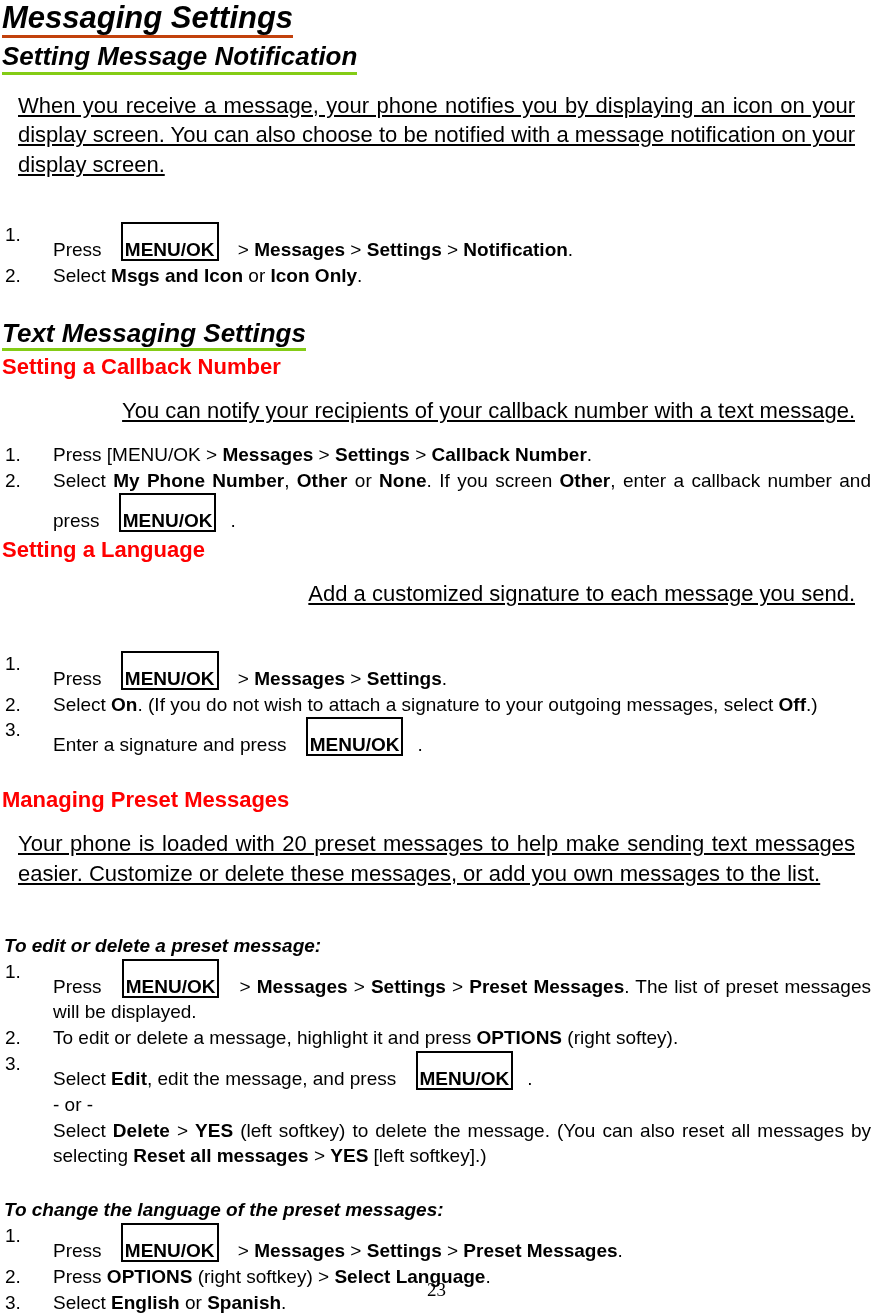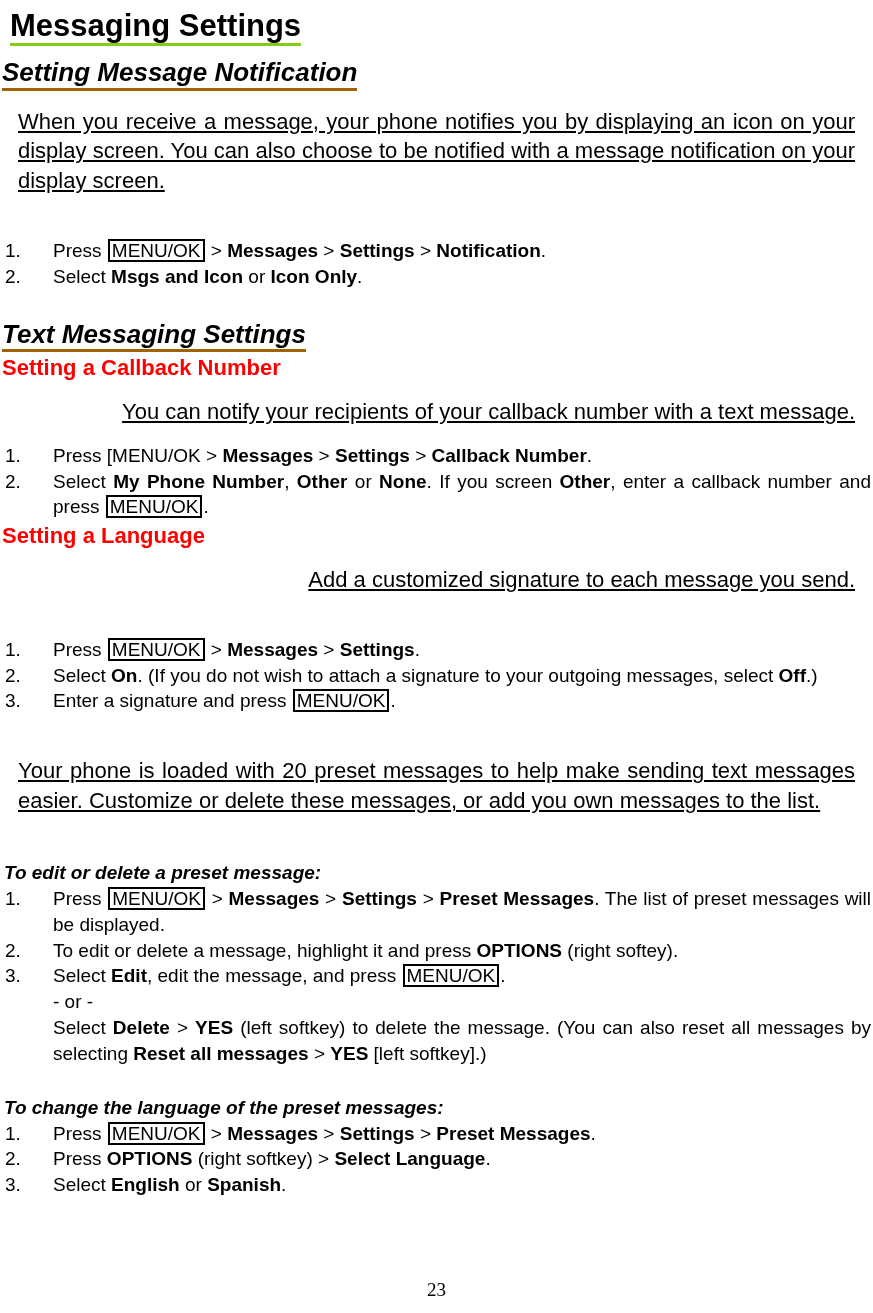--- a/index.html
+++ b/index.html
@@ -20,37 +20,38 @@
     width: 873px;
     height: 1313px;
     box-sizing: border-box;
     padding: 0 2px 0 2px;
   }
 
   
   .title-h1 {
     font-size: 31px;
     font-weight: bold;
+    font-style: italic;
     line-height: 1.04;
-    margin: 8px;
+    margin: 0;
+    padding: 0 0 1px 0;
+    border-bottom: 3px solid #c2410c;
+    display: inline-block;
+    white-space: nowrap;
+  }
+  .title-h1-wrap { padding-top: 2px; }
+
+  .title-h2 {
+    font-size: 26px;
+    font-weight: bold;
+    font-style: italic;
+    line-height: 1.05;
+    margin: 0;
     padding: 0 0 1px 0;
     border-bottom: 3px solid #84cc16;
-    display: inline-block;
-    white-space: nowrap;
-  }
-  .title-h1-wrap { padding-top: 2px; }
-
-  .title-h2 {
-    font-size: 26px;
-    font-weight: bold;
-    font-style: italic;
-    line-height: 1.05;
-    margin: 0;
-    padding: 0 0 1px 0;
-    border-bottom: 3px solid #a16207;
     display: inline-block;
     white-space: nowrap;
   }
   .title-h2-wrap { padding-top: 5px; }
 
   .title-red {
     font-size: 22px;
     font-weight: bold;
     color: #FF0000;
     line-height: 1.12;
@@ -102,23 +103,23 @@
     width: 40px;
     text-align: left;
   }
   .cont { display: block; text-align: left; }
 
   b, .b { font-weight: bold; }
 
   
   .key {
     border: 2px solid #000000;
-    padding: 0 2px 0 2px;
-    margin: 0 1px;
-    font-weight: normal;
+    padding: 16px 2px 0 2px;
+    margin: 0 14px;
+    font-weight: bold;
     white-space: nowrap;
     line-height: 1.0;
     display: inline-block;
   }
 
   .pagenum {
     position: absolute;
     left: 0;
     right: 0;
     bottom: 14px;
@@ -169,20 +170,21 @@
   <div class="spacer-line"></div>
 
   <ol class="steps">
       <li><span class="num">1.</span><span>Press </span><span class="key">MENU/OK</span><span> &gt; </span><b>Messages</b><span> &gt; </span><b>Settings</b><span>.</span></li>
       <li><span class="num">2.</span><span>Select </span><b>On</b><span>. (If you do not wish to attach a signature to your outgoing messages, select </span><b>Off</b><span>.)</span></li>
       <li><span class="num">3.</span><span>Enter a signature and press </span><span class="key">MENU/OK</span><span>.</span></li>
     </ol>
 
   <div class="spacer-line"></div>
 
+  <h3 class="title-red">Managing Preset Messages</h3>
   <p class="body">Your phone is loaded with 20 preset messages to help make sending text messages easier. Customize or delete these messages, or add you own messages to the list.</p>
 
   <div class="spacer-line"></div>
 
   <h4 class="subhead-ital">To edit or delete a preset message:</h4>
   <ol class="steps">
       <li><span class="num">1.</span><span>Press </span><span class="key">MENU/OK</span><span> &gt; </span><b>Messages</b><span> &gt; </span><b>Settings</b><span> &gt; </span><b>Preset Messages</b><span>. The list of preset messages will be displayed.</span></li>
       <li><span class="num">2.</span><span>To edit or delete a message, highlight it and press </span><b>OPTIONS</b><span> (right softey).</span></li>
       <li><span class="num">3.</span><span>Select </span><b>Edit</b><span>, edit the message, and press </span><span class="key">MENU/OK</span><span>.</span><span class="cont">- or -</span><span class="cont" style="text-align: justify;"><span>Select </span><b>Delete</b><span> &gt; </span><b>YES</b><span> (left softkey) to delete the message. (You can also reset all messages by selecting </span><b>Reset all messages</b><span> &gt; </span><b>YES</b><span> [left softkey].)</span></span></li>
     </ol>

